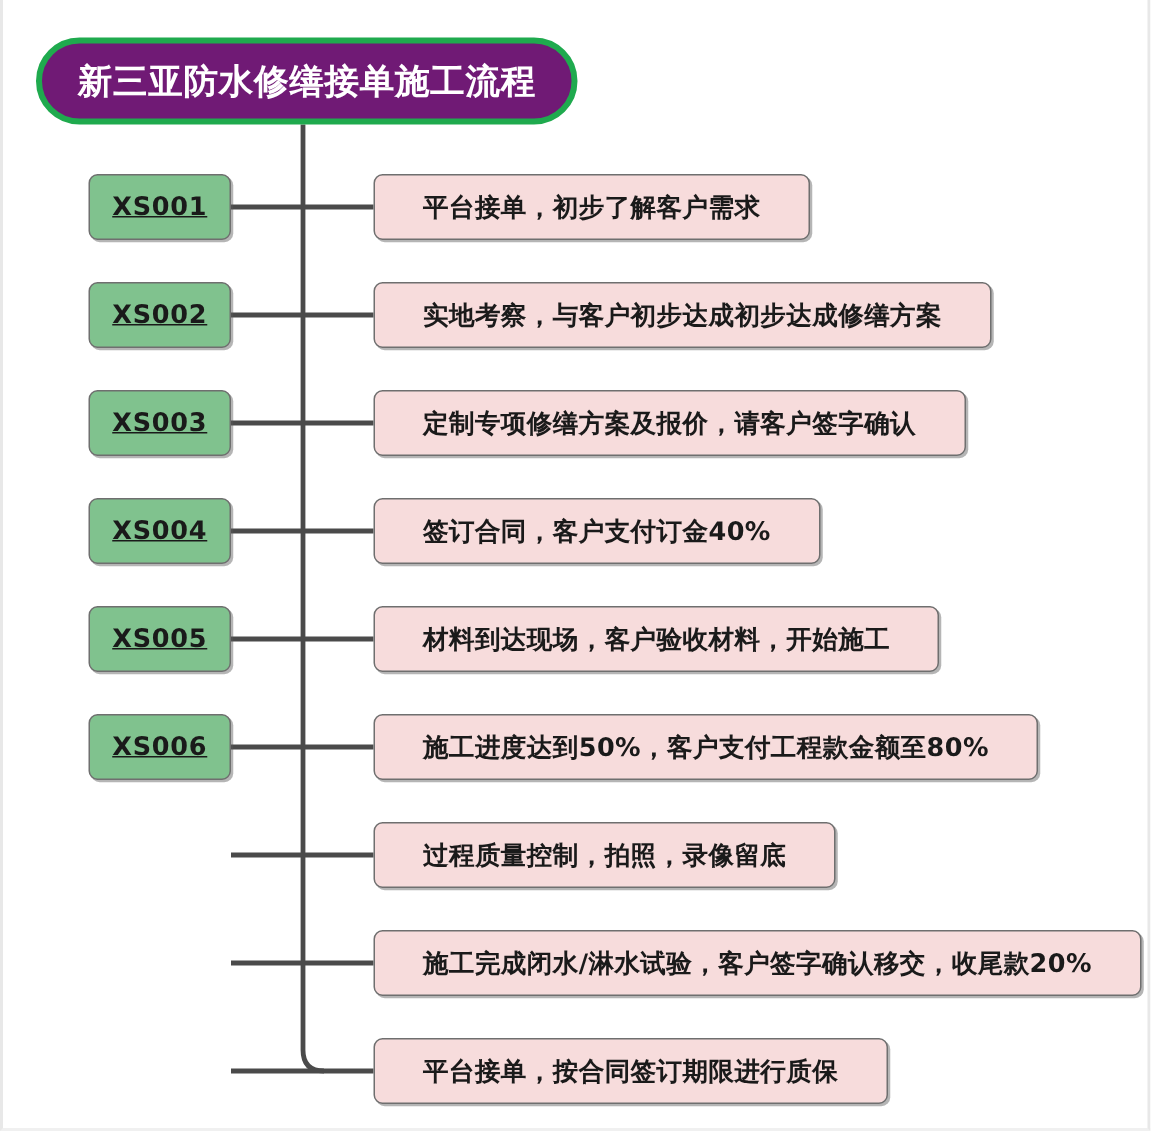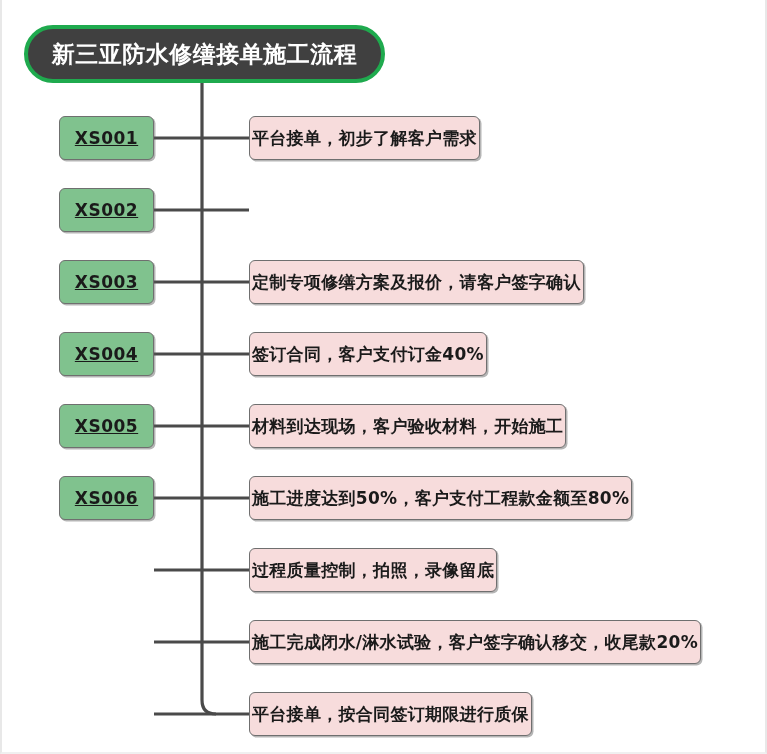--- a/index.html
+++ b/index.html
@@ -23,21 +23,21 @@
   }
 
   
   #title-box {
     position: absolute;
     left: 22px;
     top: 25px;
     width: 361px;
     height: 58px;
     box-sizing: border-box;
-    background: #404040;
+    background: #701a75;
     border: 4px solid #1faa4e;
     border-radius: 29px;
     display: flex;
     align-items: center;
     justify-content: center;
     z-index: 4;
   }
   #title-text {
     color: #ffffff;
     font-size: 23px;
@@ -92,21 +92,21 @@
     position: absolute;
     left: 247px;
     top: 0;
     height: 44px;
     box-sizing: border-box;
     background: #f7dcdc;
     border: 1.6px solid #6f6f6f;
     border-radius: 6px;
     display: flex;
     align-items: center;
-    padding: 0 2px;
+    padding: 0 32px;
     box-shadow: 1.5px 1.5px 0 rgba(90,90,90,0.45);
   }
   .desc-text {
     color: #1a1a1a;
     font-size: 17px;
     font-weight: bold;
     white-space: nowrap;
     letter-spacing: 0.3px;
   }
 </style>
@@ -140,20 +140,23 @@
     </div>
     <div class="desc-box">
       <span class="desc-text">平台接单，初步了解客户需求</span>
     </div>
   </div>
 
   <div class="row" style="top:188px">
     <div class="code-box">
       <span class="code-text">XS002</span>
     </div>
+    <div class="desc-box">
+      <span class="desc-text">实地考察，与客户初步达成初步达成修缮方案</span>
+    </div>
   </div>
 
   <div class="row" style="top:260px">
     <div class="code-box">
       <span class="code-text">XS003</span>
     </div>
     <div class="desc-box">
       <span class="desc-text">定制专项修缮方案及报价，请客户签字确认</span>
     </div>
   </div>

